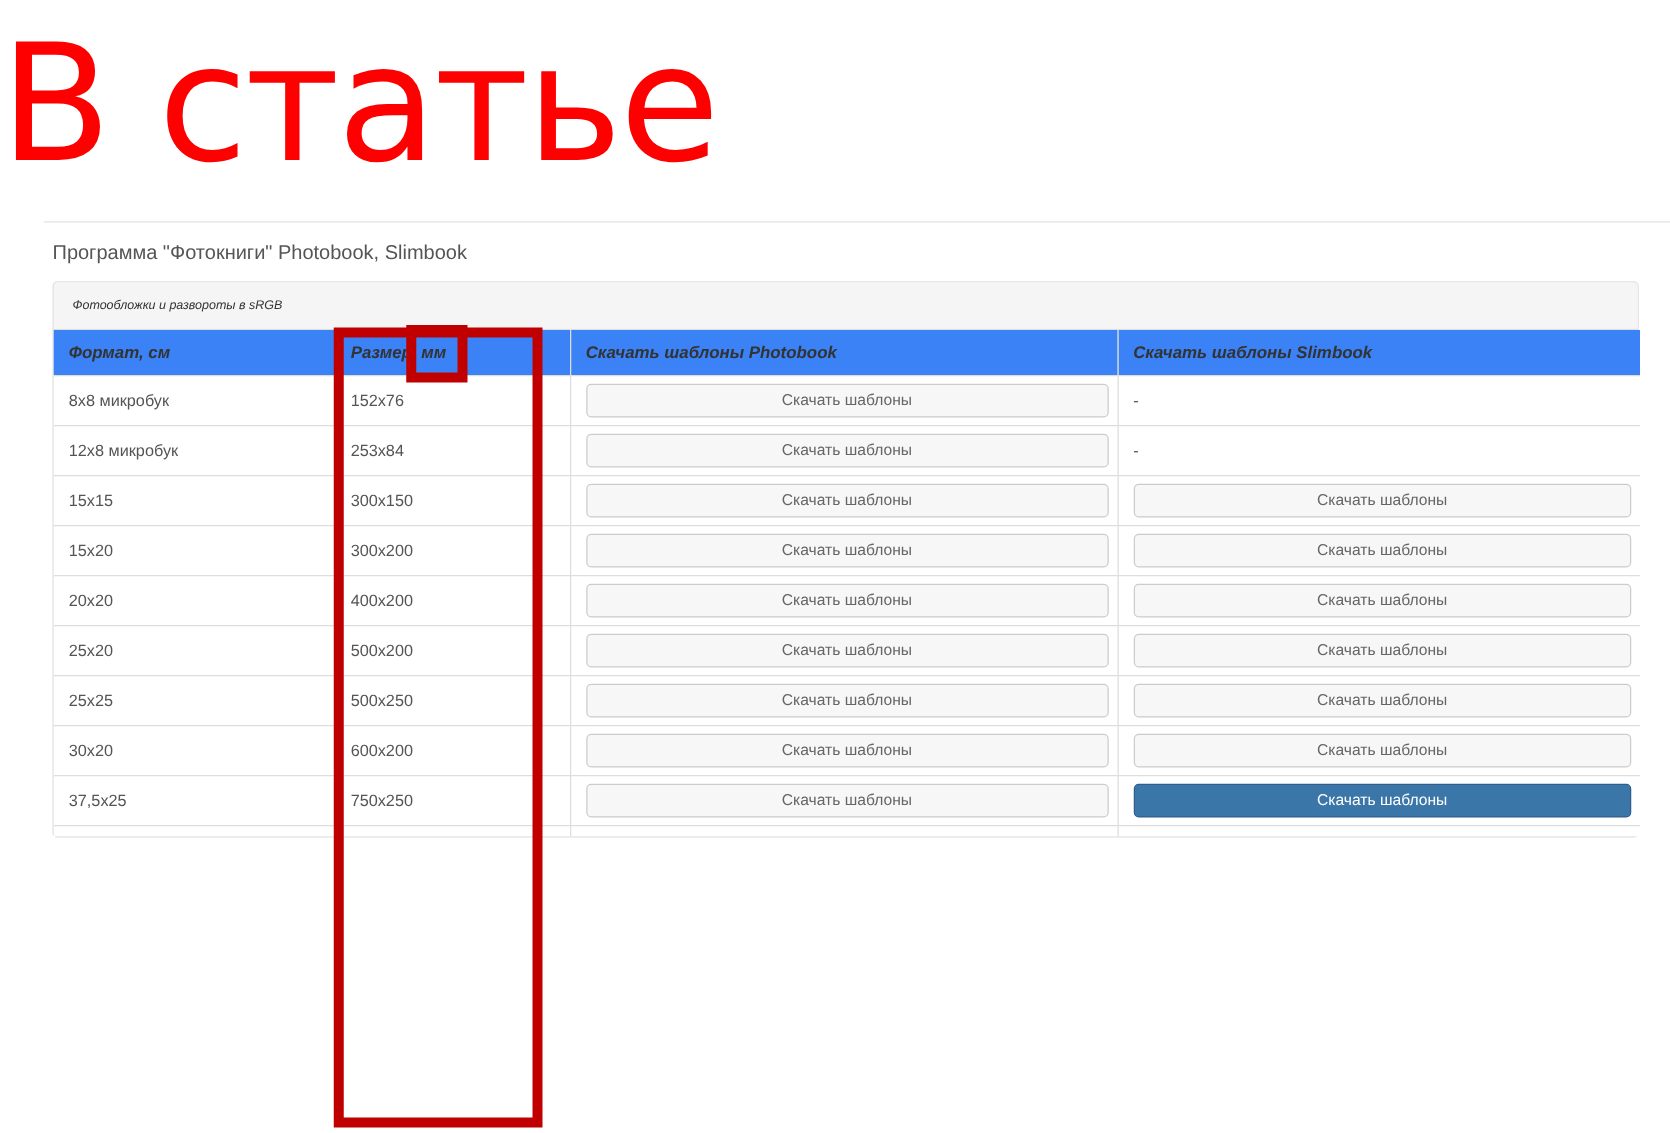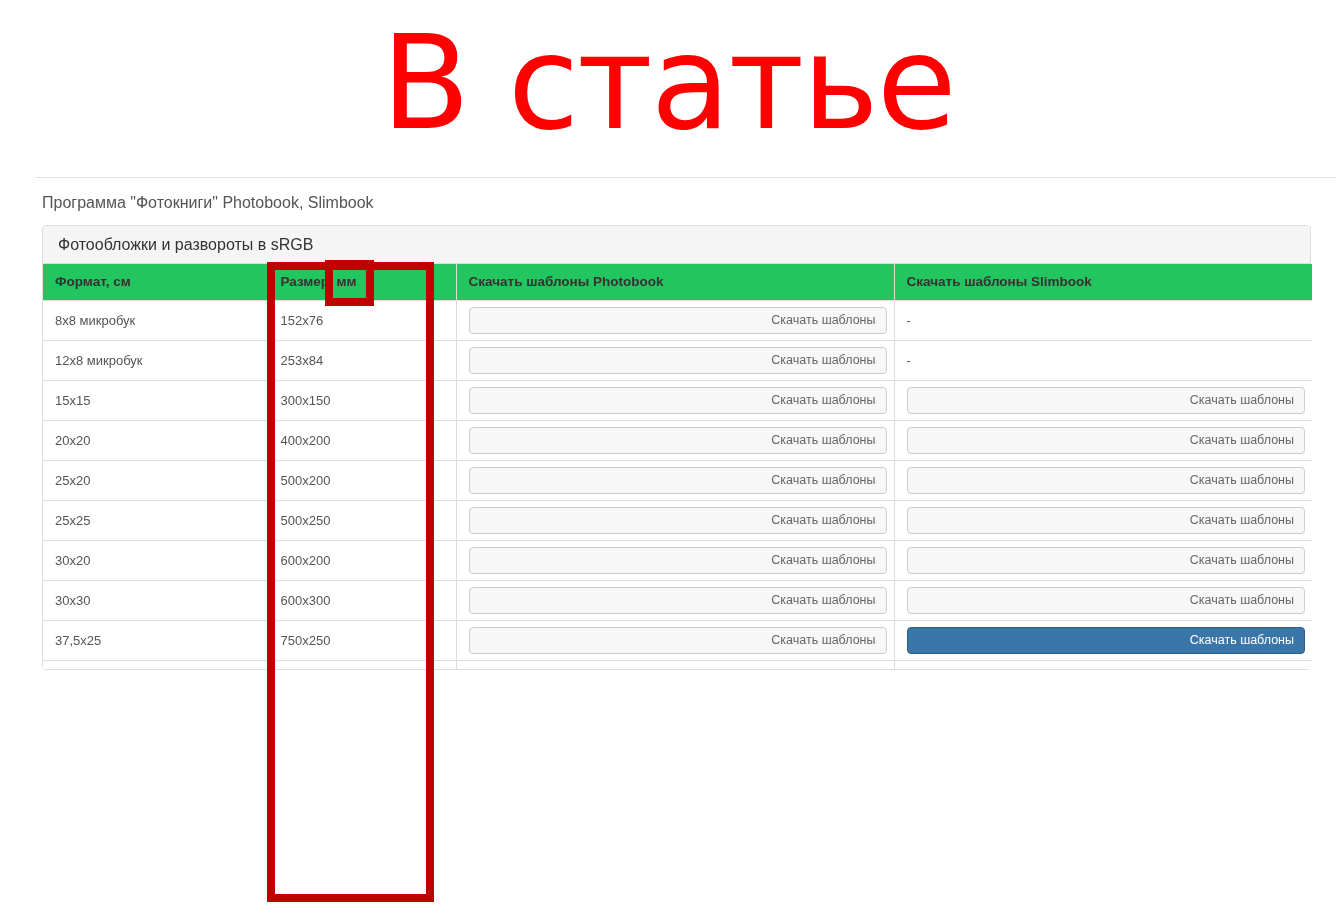--- a/index.html
+++ b/index.html
@@ -5,64 +5,65 @@
   html, body { margin:0; padding:0; }
   body {
     width:1336px; height:906px; overflow:hidden; position:relative;
     background:#ffffff;
     font-family:"Liberation Sans", sans-serif;
   }
   .headline {
     color:var(--accent-red);
     font-family:"DejaVu Sans", sans-serif;
     font-size:130px; line-height:166px;
-    text-align:center; white-space:nowrap;
+    text-align:left; white-space:nowrap;
     letter-spacing:-2px;
   }
   hr.divider {
     border:none; border-top:1px solid #e4e4e4;
     margin:11px 0 0 35px;
   }
   .content { padding-left:42px; padding-right:25px; }
   .page-title {
     font-size:16px; color:var(--text-gray);
     margin:16px 0 13px 0;
   }
   .panel {
     border:1px solid var(--panel-border);
     border-radius:4px;
   }
   .panel-heading {
     background:var(--panel-heading-bg);
     border-bottom:1px solid var(--panel-border);
     border-radius:3px 3px 0 0;
     padding:0 15px; height:37px; line-height:37px;
-    font-size:16px; color:var(--text-dark);
+    font-size:10px; color:var(--text-dark);font-style:italic;
   }
   table.tbl {
     width:100%; border-collapse:collapse; table-layout:fixed;
   }
   table.tbl th {
     text-align:left; font-size:13.5px; font-weight:bold; color:var(--text-dark);
     height:36px; padding:0 8px 0 12px; box-sizing:border-box;
     border:1px solid var(--panel-border); border-top:none;
-    background:#22c55e;
+    background:#3b82f6;
+    font-style:italic;
   }
   table.tbl td {
     font-size:13px; color:var(--text-gray);
     height:40px; padding:0 7px 0 12px; box-sizing:border-box;
     border:1px solid var(--panel-border);
     vertical-align:middle; background:#ffffff;
   }
   table.tbl th:first-child, table.tbl td:first-child { border-left:none; }
   table.tbl th:last-child,  table.tbl td:last-child  { border-right:none; }
   tr.partial-row td { height:9px; border-bottom:none; }
   .dl-btn {
     display:block; width:100%; box-sizing:border-box;
-    text-align:right; cursor:pointer;
+    text-align:center; cursor:pointer;
     font-family:"Liberation Sans", sans-serif;
     font-size:12.5px; color:#666666;
     background:var(--button-bg);
     border:1px solid var(--button-border);
     border-radius:4px;
     padding:5px 10px 6px 10px;
   }
   .dl-btn.primary {
     background:var(--primary-blue);
     border-color:#2f5e8c;
@@ -129,20 +130,30 @@
             <td>15x15</td>
             <td>300x150</td>
             <td>
               <button class="dl-btn">Скачать шаблоны</button>
             </td>
             <td>
               <button class="dl-btn">Скачать шаблоны</button>
             </td>
           </tr>
           <tr>
+            <td>15x20</td>
+            <td>300x200</td>
+            <td>
+              <button class="dl-btn">Скачать шаблоны</button>
+            </td>
+            <td>
+              <button class="dl-btn">Скачать шаблоны</button>
+            </td>
+          </tr>
+          <tr>
             <td>20x20</td>
             <td>400x200</td>
             <td>
               <button class="dl-btn">Скачать шаблоны</button>
             </td>
             <td>
               <button class="dl-btn">Скачать шаблоны</button>
             </td>
           </tr>
           <tr>
@@ -161,30 +172,20 @@
             <td>
               <button class="dl-btn">Скачать шаблоны</button>
             </td>
             <td>
               <button class="dl-btn">Скачать шаблоны</button>
             </td>
           </tr>
           <tr>
             <td>30x20</td>
             <td>600x200</td>
-            <td>
-              <button class="dl-btn">Скачать шаблоны</button>
-            </td>
-            <td>
-              <button class="dl-btn">Скачать шаблоны</button>
-            </td>
-          </tr>
-          <tr>
-            <td>30x30</td>
-            <td>600x300</td>
             <td>
               <button class="dl-btn">Скачать шаблоны</button>
             </td>
             <td>
               <button class="dl-btn">Скачать шаблоны</button>
             </td>
           </tr>
           <tr>
             <td>37,5x25</td>
             <td>750x250</td>

